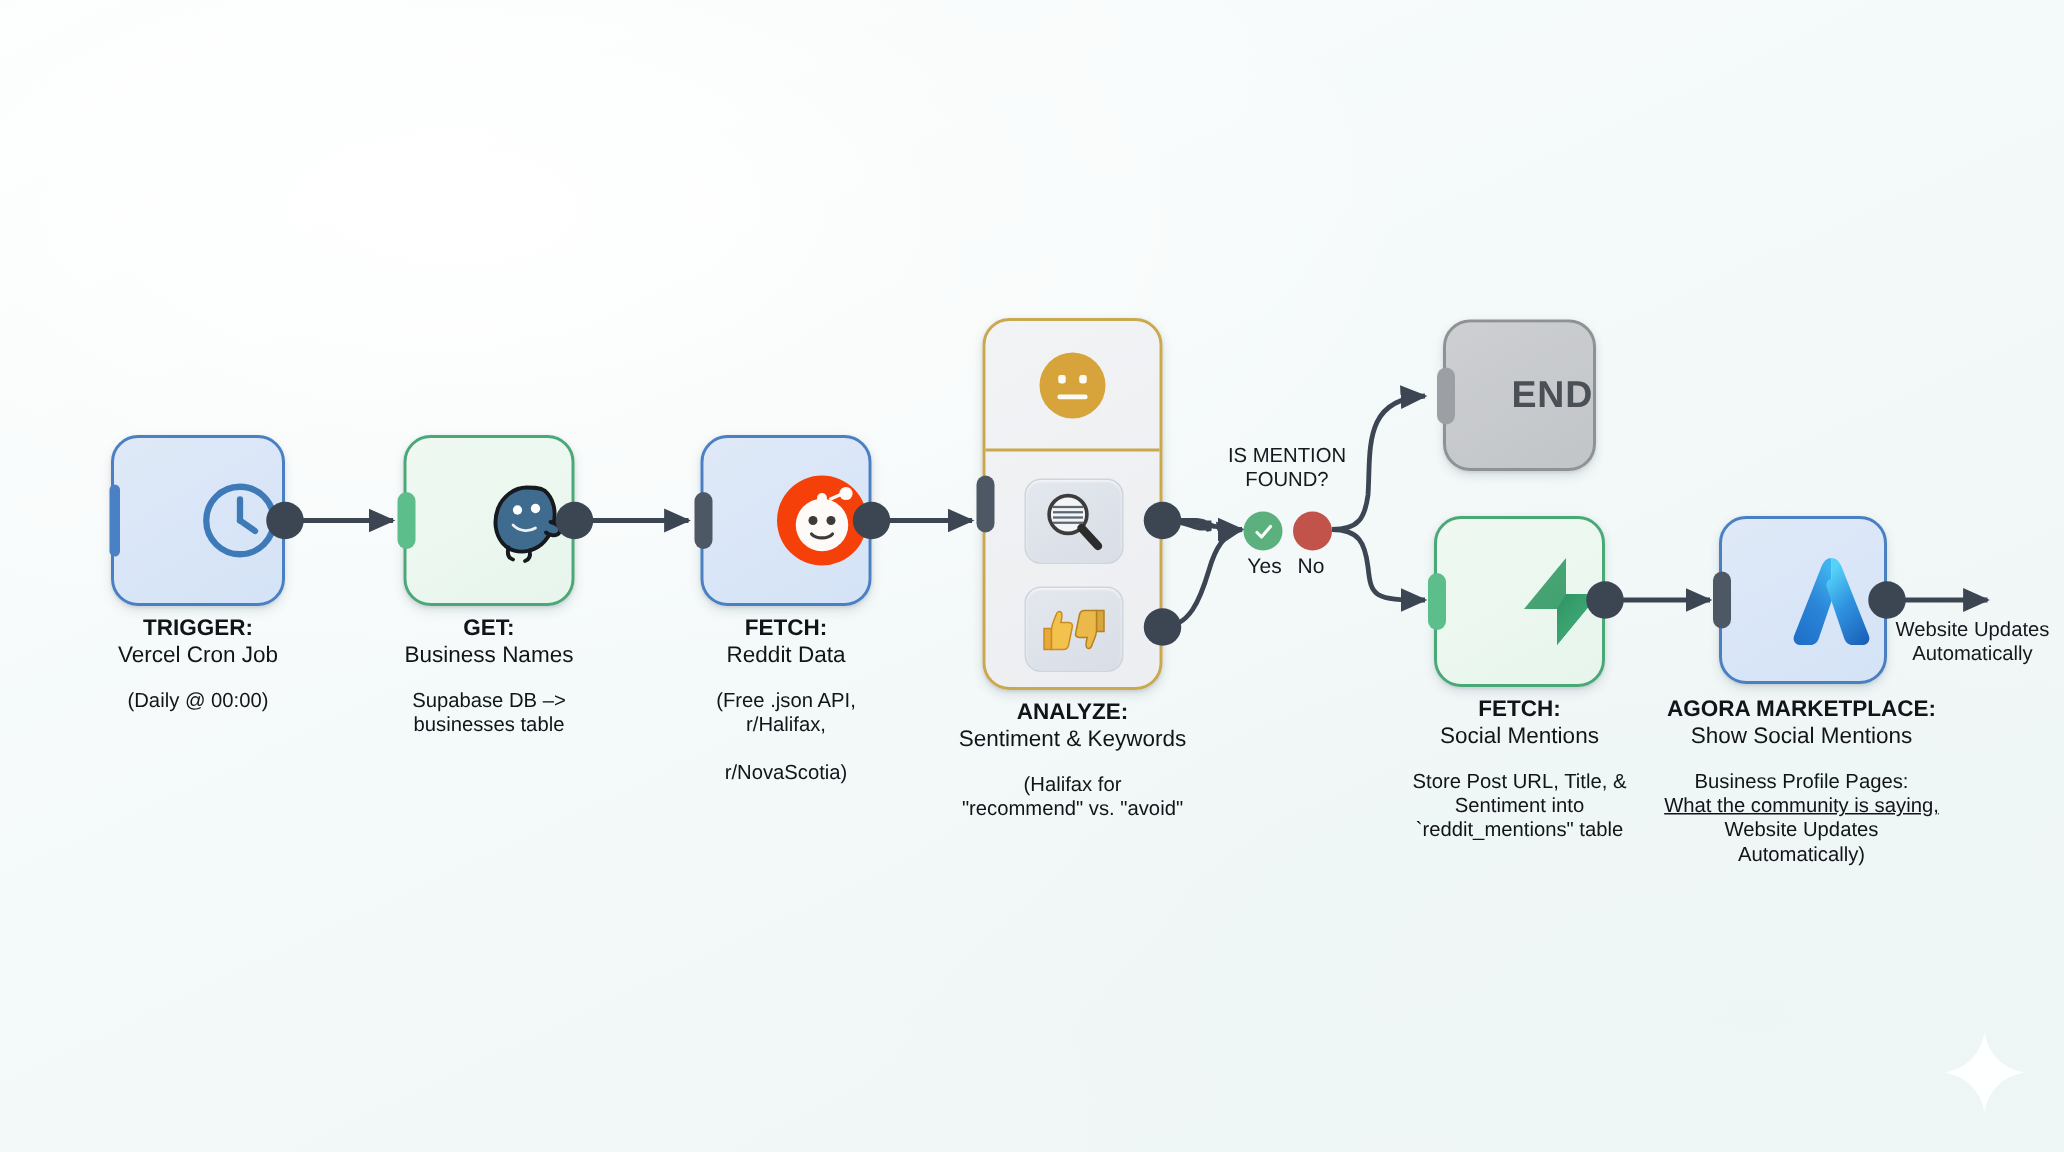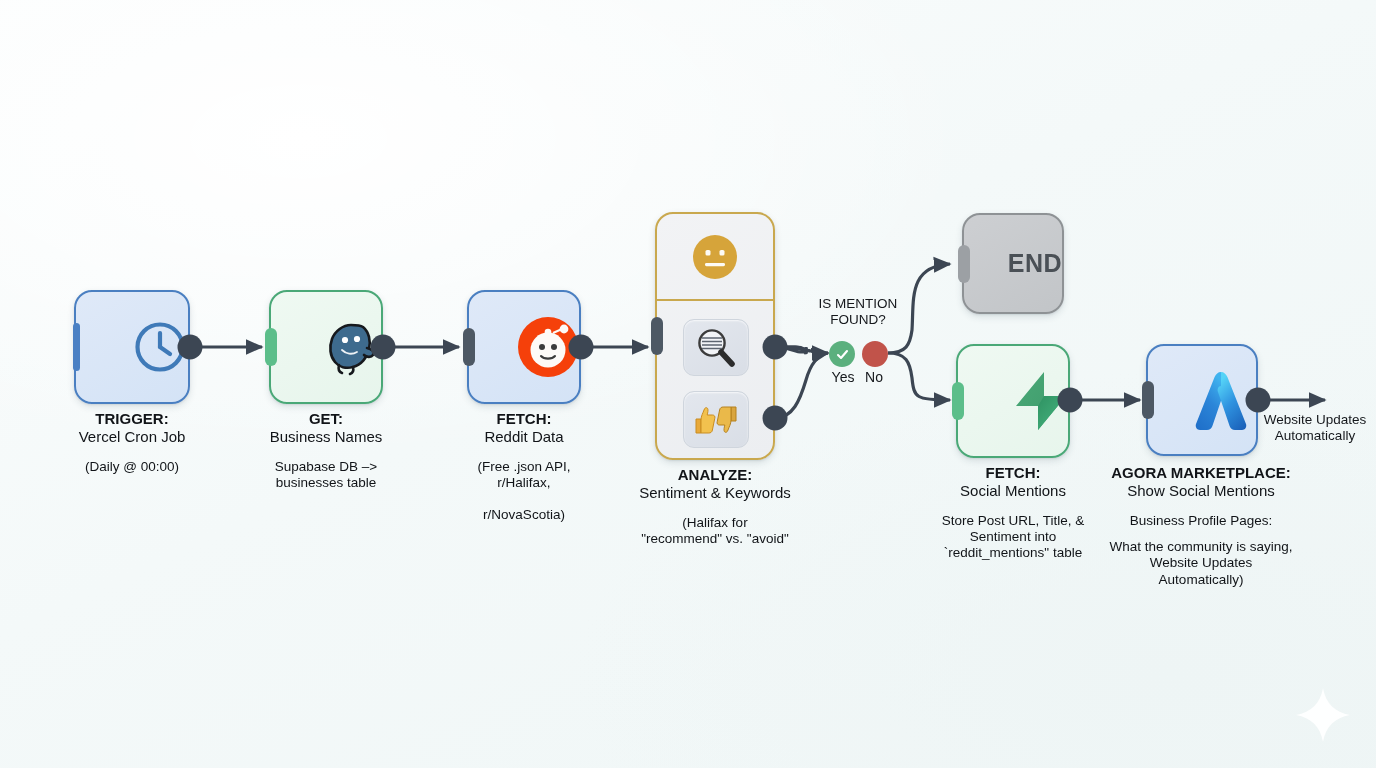--- a/index.html
+++ b/index.html
@@ -330,21 +330,21 @@
                C23.6 64 25.4 62.4 26.4 60 L38 26 C39 23 37.6 20 35 20 Z" fill="url(#agL)"></path>
       <path d="M35 6 C38 6 40 8 41.4 11 L60 58 C61 61 59 64 56 64 L49 64
                C46.4 64 44.6 62.4 43.6 60 L32 26 C31 23 32.4 20 35 20 Z" fill="url(#agR)"></path>
     </svg>
   </div>
   <div class="port-out" style="left:1258px; top:400px;"></div>
   <div class="caption" style="left:1070px; top:464px; width:262px;">
     <div class="t1">AGORA MARKETPLACE:</div>
     <div class="t2">Show Social Mentions</div>
     <div class="sub">Business Profile Pages:</div>
-    <div class="sub" style="margin-top:10px;">What the community is saying,</div>
+    <div class="sub" style="margin-top:0;text-decoration:underline;">What the community is saying,</div>
     <div class="sub" style="margin-top:0;">Website Updates</div>
     <div class="sub" style="margin-top:0;">Automatically)</div>
   </div>
 
   <div class="out-label" style="left:1253px; top:412px; width:124px;">
     <div>Website Updates</div>
     <div>Automatically</div>
   </div>
 
   <svg id="sparkle" width="58" height="58" viewBox="0 0 58 58">

